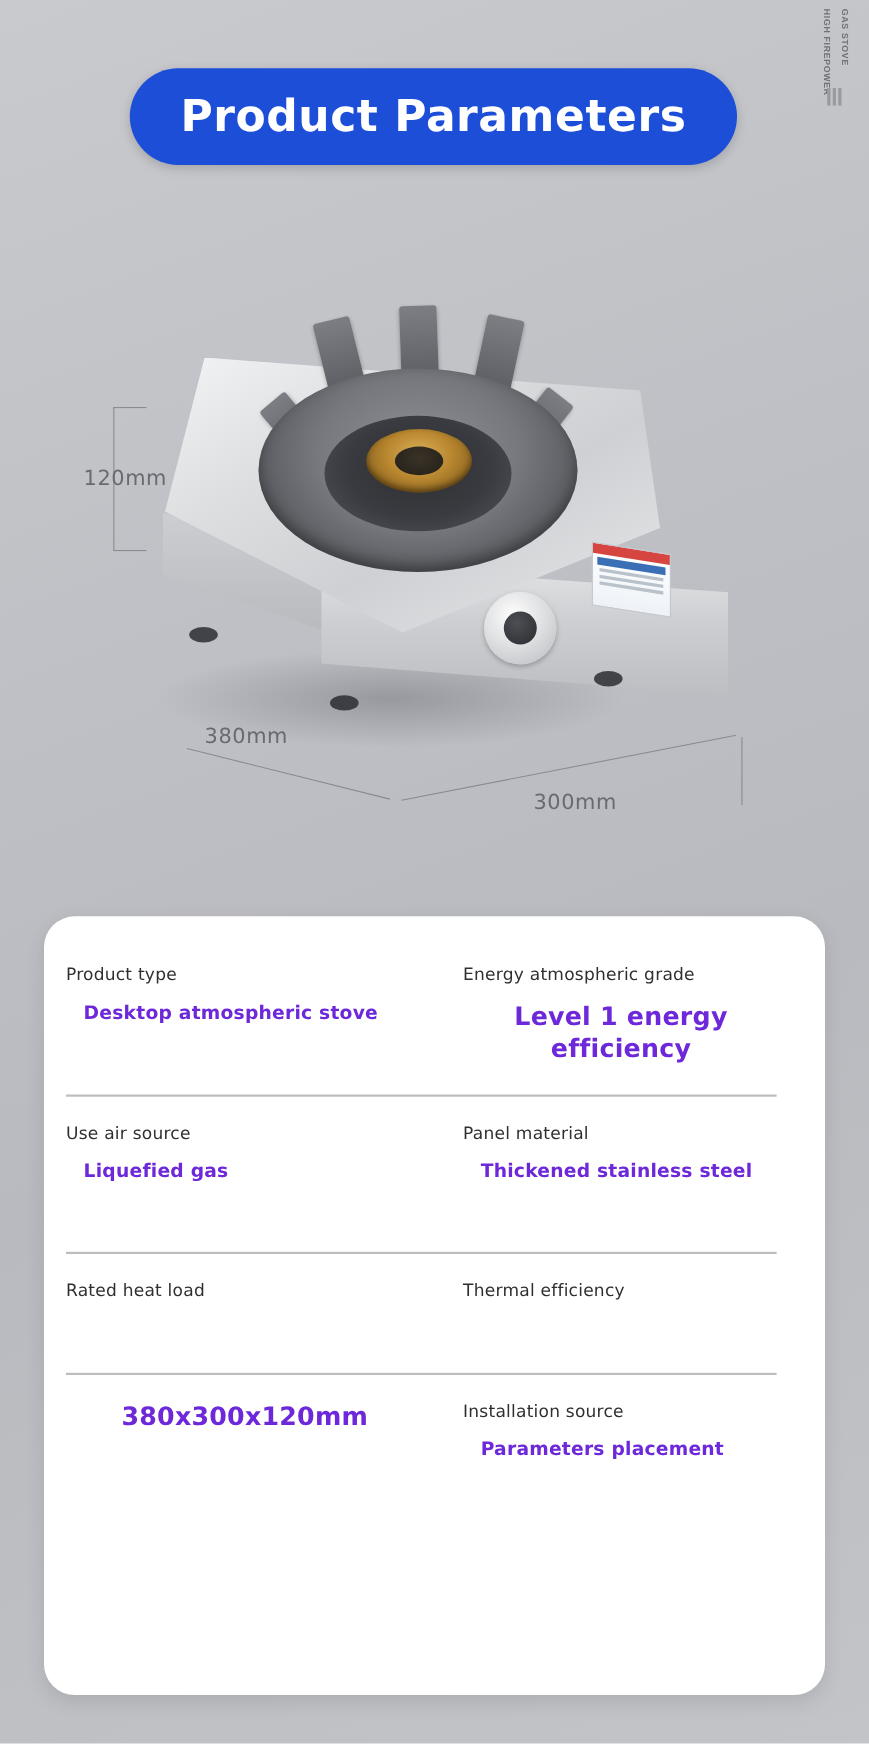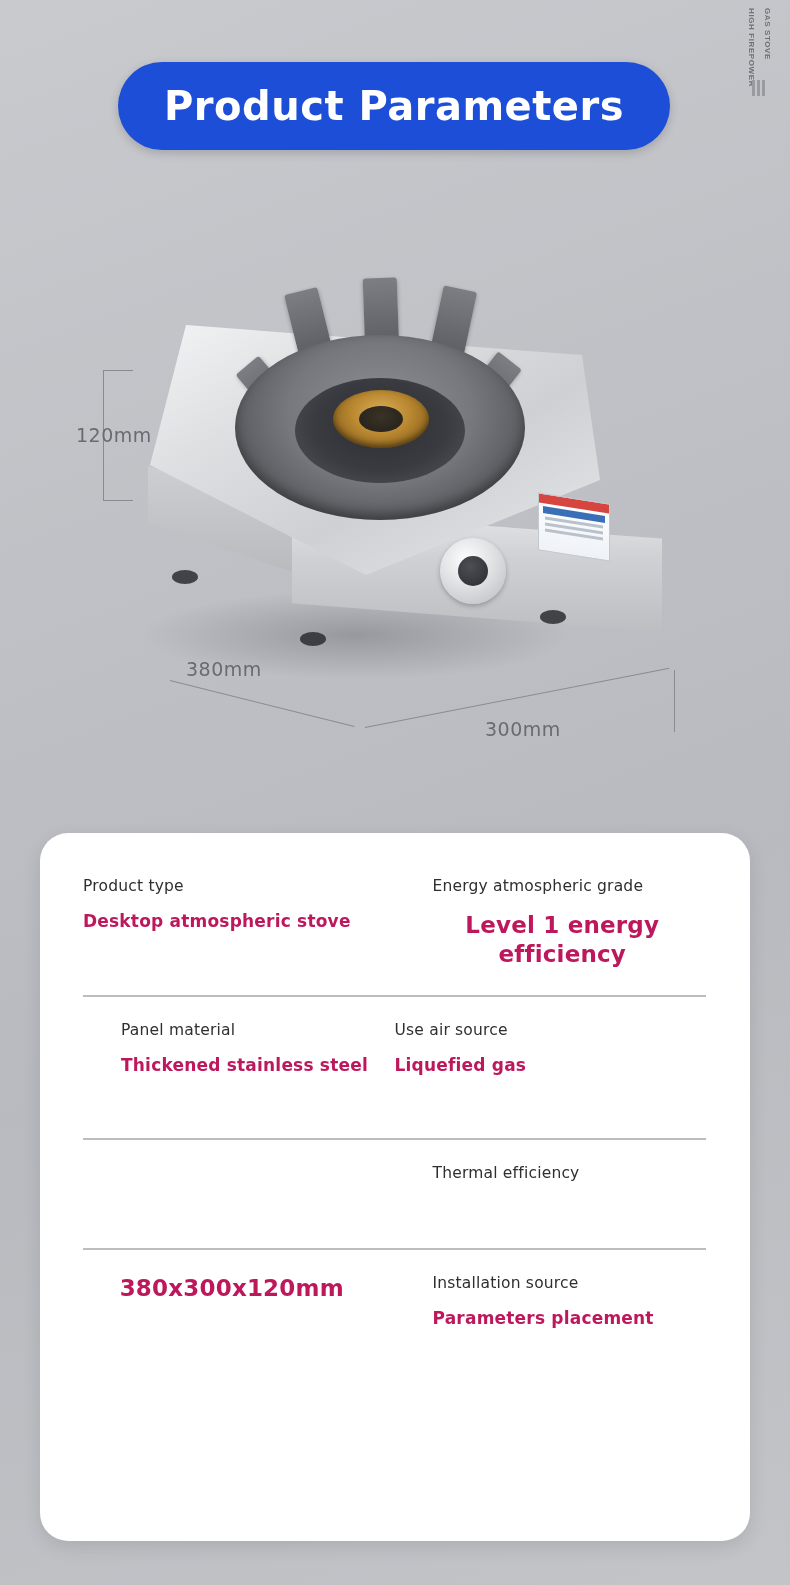--- a/index.html
+++ b/index.html
@@ -235,21 +235,21 @@
   .spec-card {
     position: absolute;
     left: 40px;
     top: 833px;
     width: 710px;
     height: 708px;
     background: #ffffff;
     border-radius: 28px;
     box-shadow: 0 6px 18px rgba(0,0,0,0.10);
     box-sizing: border-box;
-    padding: 44px 44px 20px 43px;
+    padding: 44px 44px 20px 20px;
   }
   .spec-row {
     display: flex;
     position: relative;
   }
   .spec-col {
     width: 50%;
     box-sizing: border-box;
     padding-right: 14px;
   }
@@ -257,25 +257,26 @@
   .spec-key {
     font-size: 15.5px;
     color: #2f2f2f;
     font-family: "DejaVu Sans", sans-serif;
     font-weight: 400;
     margin-bottom: 16px;
     letter-spacing: 0.2px;
   }
   .spec-val {
     font-size: 17px;
-    color: #be185d;
+    color: #6d28d9;
     font-weight: 700;
     font-family: "DejaVu Sans", sans-serif;
     line-height: 1.25;
     letter-spacing: 0.2px;
+    margin-left: 16px;
   }
   .spec-val.big {
     font-size: 23px;
     font-weight: 700;
     text-align: center;
   }
   .divider {
     height: 2px;
     background: #bdbdbd;
     margin: 26px 0 24px 0;
@@ -354,34 +355,35 @@
     </div>
     <div class="spec-col right">
       <div class="spec-key">Energy atmospheric grade</div>
       <div class="spec-val big">Level 1 energy efficiency</div>
     </div>
   </div>
 
   <div class="divider"></div>
 
   <div class="spec-row">
+    <div class="spec-col">
+      <div class="spec-key">Use air source</div>
+      <div class="spec-val">Liquefied gas</div>
+    </div>
     <div class="spec-col right">
       <div class="spec-key">Panel material</div>
       <div class="spec-val">Thickened stainless steel</div>
     </div>
-    <div class="spec-col">
-      <div class="spec-key">Use air source</div>
-      <div class="spec-val">Liquefied gas</div>
-    </div>
   </div>
 
   <div class="divider" style="margin-top:62px;"></div>
 
   <div class="spec-row">
     <div class="spec-col">
+      <div class="spec-key">Rated heat load</div>
     </div>
     <div class="spec-col right">
       <div class="spec-key">Thermal efficiency</div>
     </div>
   </div>
 
   <div class="divider" style="margin-top:50px;"></div>
 
   <div class="spec-row">
     <div class="spec-col">

